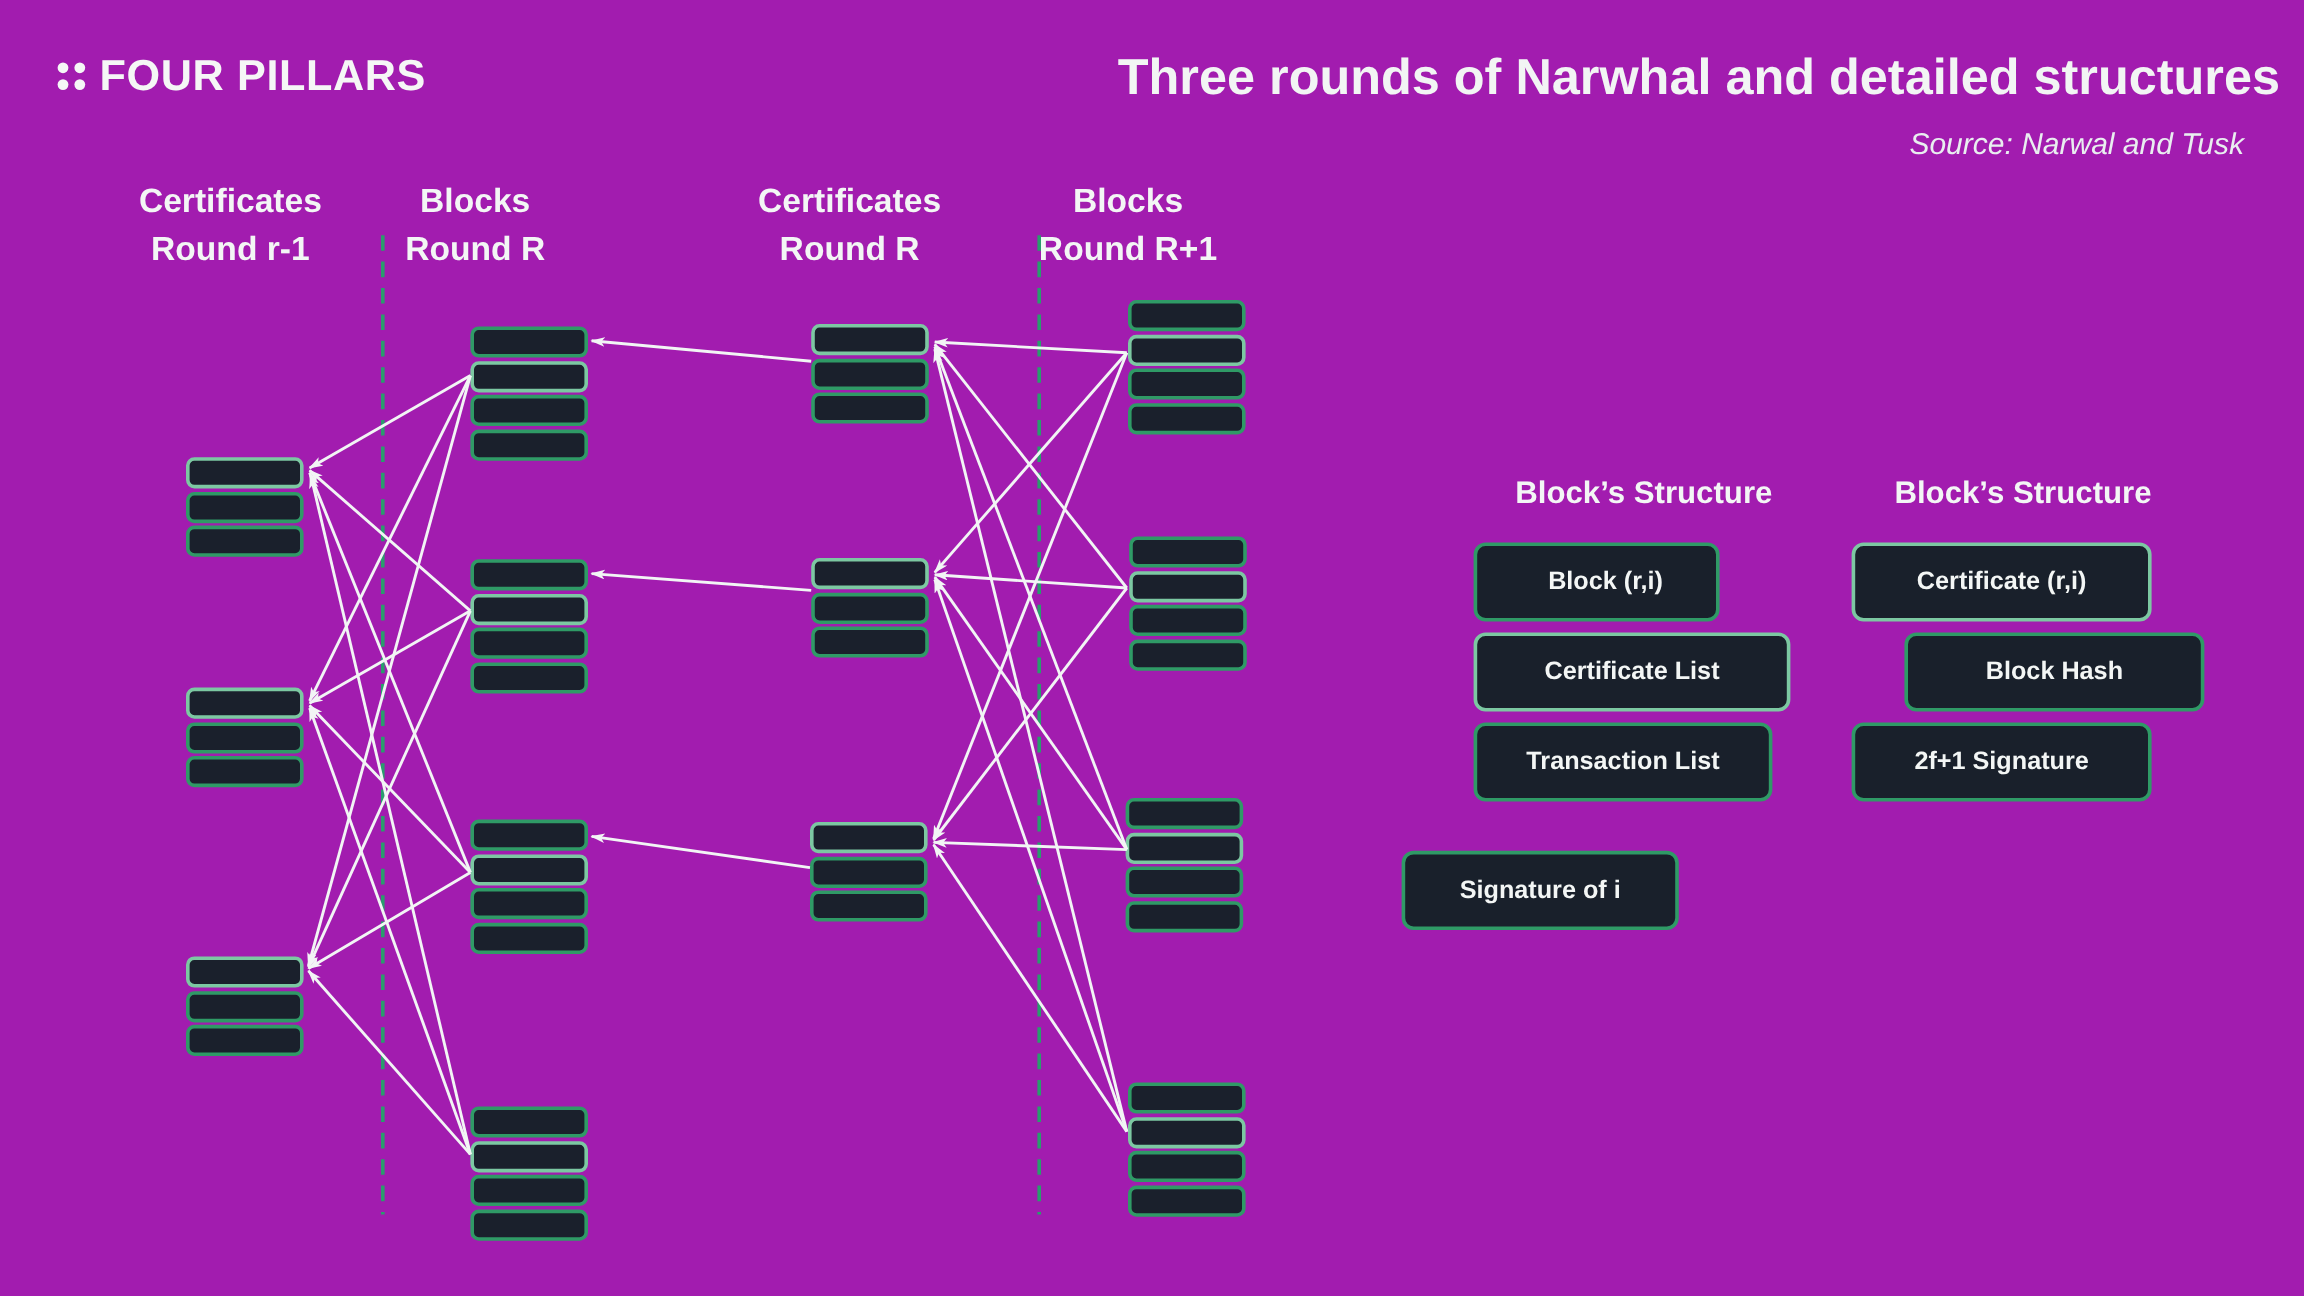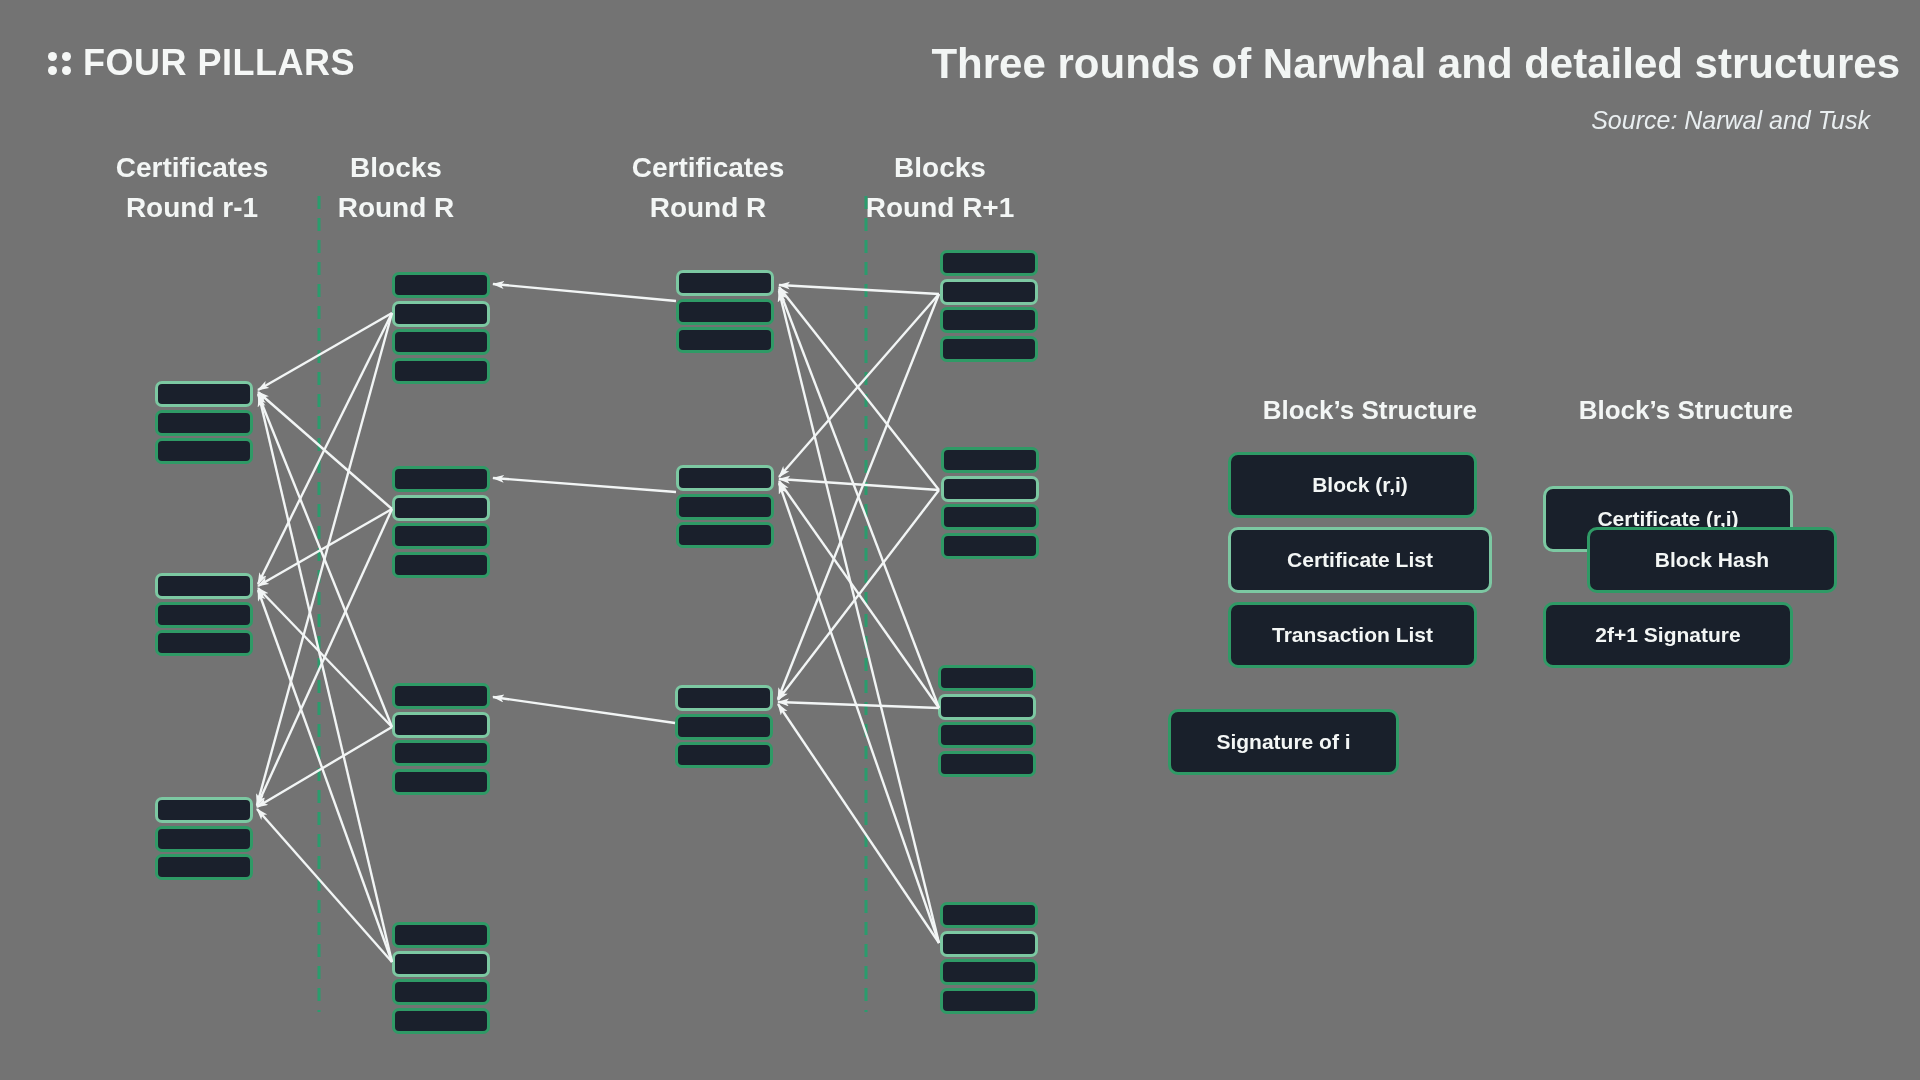--- a/index.html
+++ b/index.html
@@ -28,21 +28,21 @@
   .panel-heading{font-size:26px;font-weight:bold;text-align:right;white-space:nowrap;}
   .pbox{position:absolute;box-sizing:border-box;height:66px;border:3.5px solid #2f9a66;border-radius:10px;
         background:#19202b;display:flex;align-items:center;justify-content:center;
         font-size:21px;font-weight:bold;color:#f3f6f5;white-space:nowrap;}
   .pbox.light{border-color:#7cc8a2;}
   svg{position:absolute;left:0;top:0;pointer-events:none;}
 </style>
 </head>
 <body>
 
-<div id="canvas" style="background: #737373;">
+<div id="canvas" style="background: #a21caf;">
 
   <div id="logo" class="abs">
     <div class="dots">
       <div class="dot"></div>
         <div class="dot"></div>
       <div class="dot"></div>
         <div class="dot"></div>
     </div>
     <div class="logo-text">FOUR PILLARS</div>
   </div>
@@ -143,26 +143,26 @@
       </div>
       <div class="stack" style="left: 940px; top: 902px;">
         <div class="sbox"></div>
         <div class="sbox light"></div>
         <div class="sbox"></div>
         <div class="sbox"></div>
       </div>
     </div>
   <div id="panels">
       <div class="abs panel-heading" style="left: 1228px; top: 395px; width: 249px;">Block’s Structure</div>
-      <div class="pbox" style="left: 1228px; width: 249px; top: 452px; padding-left: 15px;">Block (r,i)</div>
+      <div class="pbox" style="left: 1228px; width: 205px; top: 452px; padding-left: 15px;">Block (r,i)</div>
       <div class="pbox light" style="left: 1228px; width: 264px; top: 527px;">Certificate List</div>
       <div class="pbox" style="left: 1228px; width: 249px; top: 602px;">Transaction List</div>
       <div class="pbox" style="left: 1168px; width: 231px; top: 677px; margin-top: 32px;">Signature of i</div>
       <div class="abs panel-heading" style="left: 1543px; top: 395px; width: 250px;">Block’s Structure</div>
-      <div class="pbox light" style="left: 1543px; width: 250px; top: 452px; margin-top: 34px;">Certificate (r,i)</div>
+      <div class="pbox light" style="left: 1543px; width: 250px; top: 452px;">Certificate (r,i)</div>
       <div class="pbox" style="left: 1587px; width: 250px; top: 527px;">Block Hash</div>
       <div class="pbox" style="left: 1543px; width: 250px; top: 602px;">2f+1 Signature</div>
     </div>
   <svg id="lines" width="1920" height="1080" viewBox="0 0 1920 1080">
       <defs>
         <marker id="arrowhead" markerWidth="13" markerHeight="10" refX="11" refY="4" orient="auto" markerUnits="userSpaceOnUse">
           <polygon points="0,0 12,4 0,8 3,4" fill="#f2f5f5"></polygon>
         </marker>
       </defs>
       <line x1="319" y1="196" x2="319" y2="1012" stroke="#2a9c6d" stroke-width="3" stroke-dasharray="13 9"></line>

